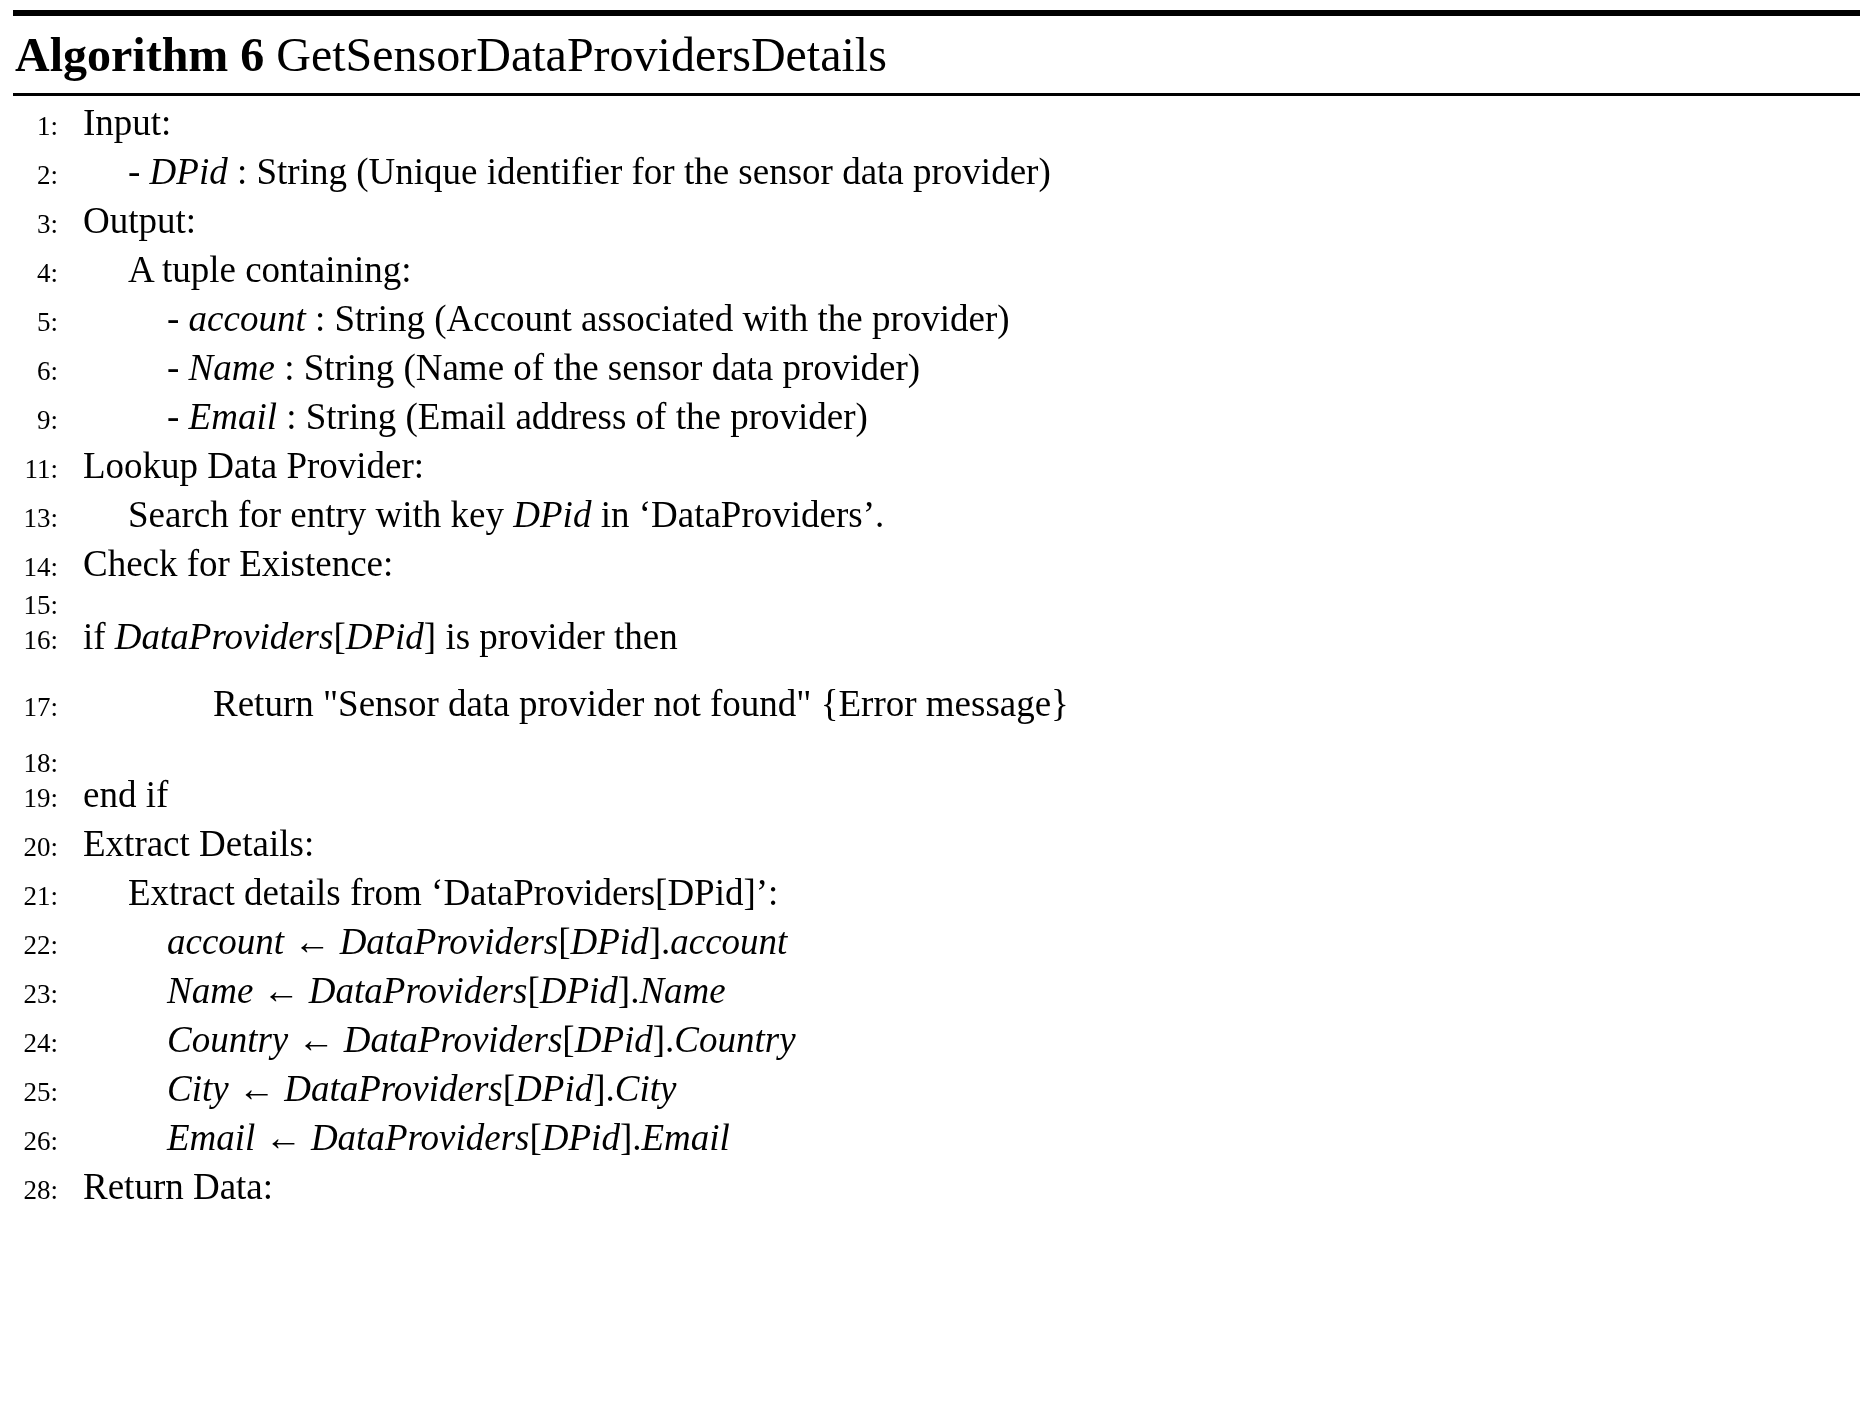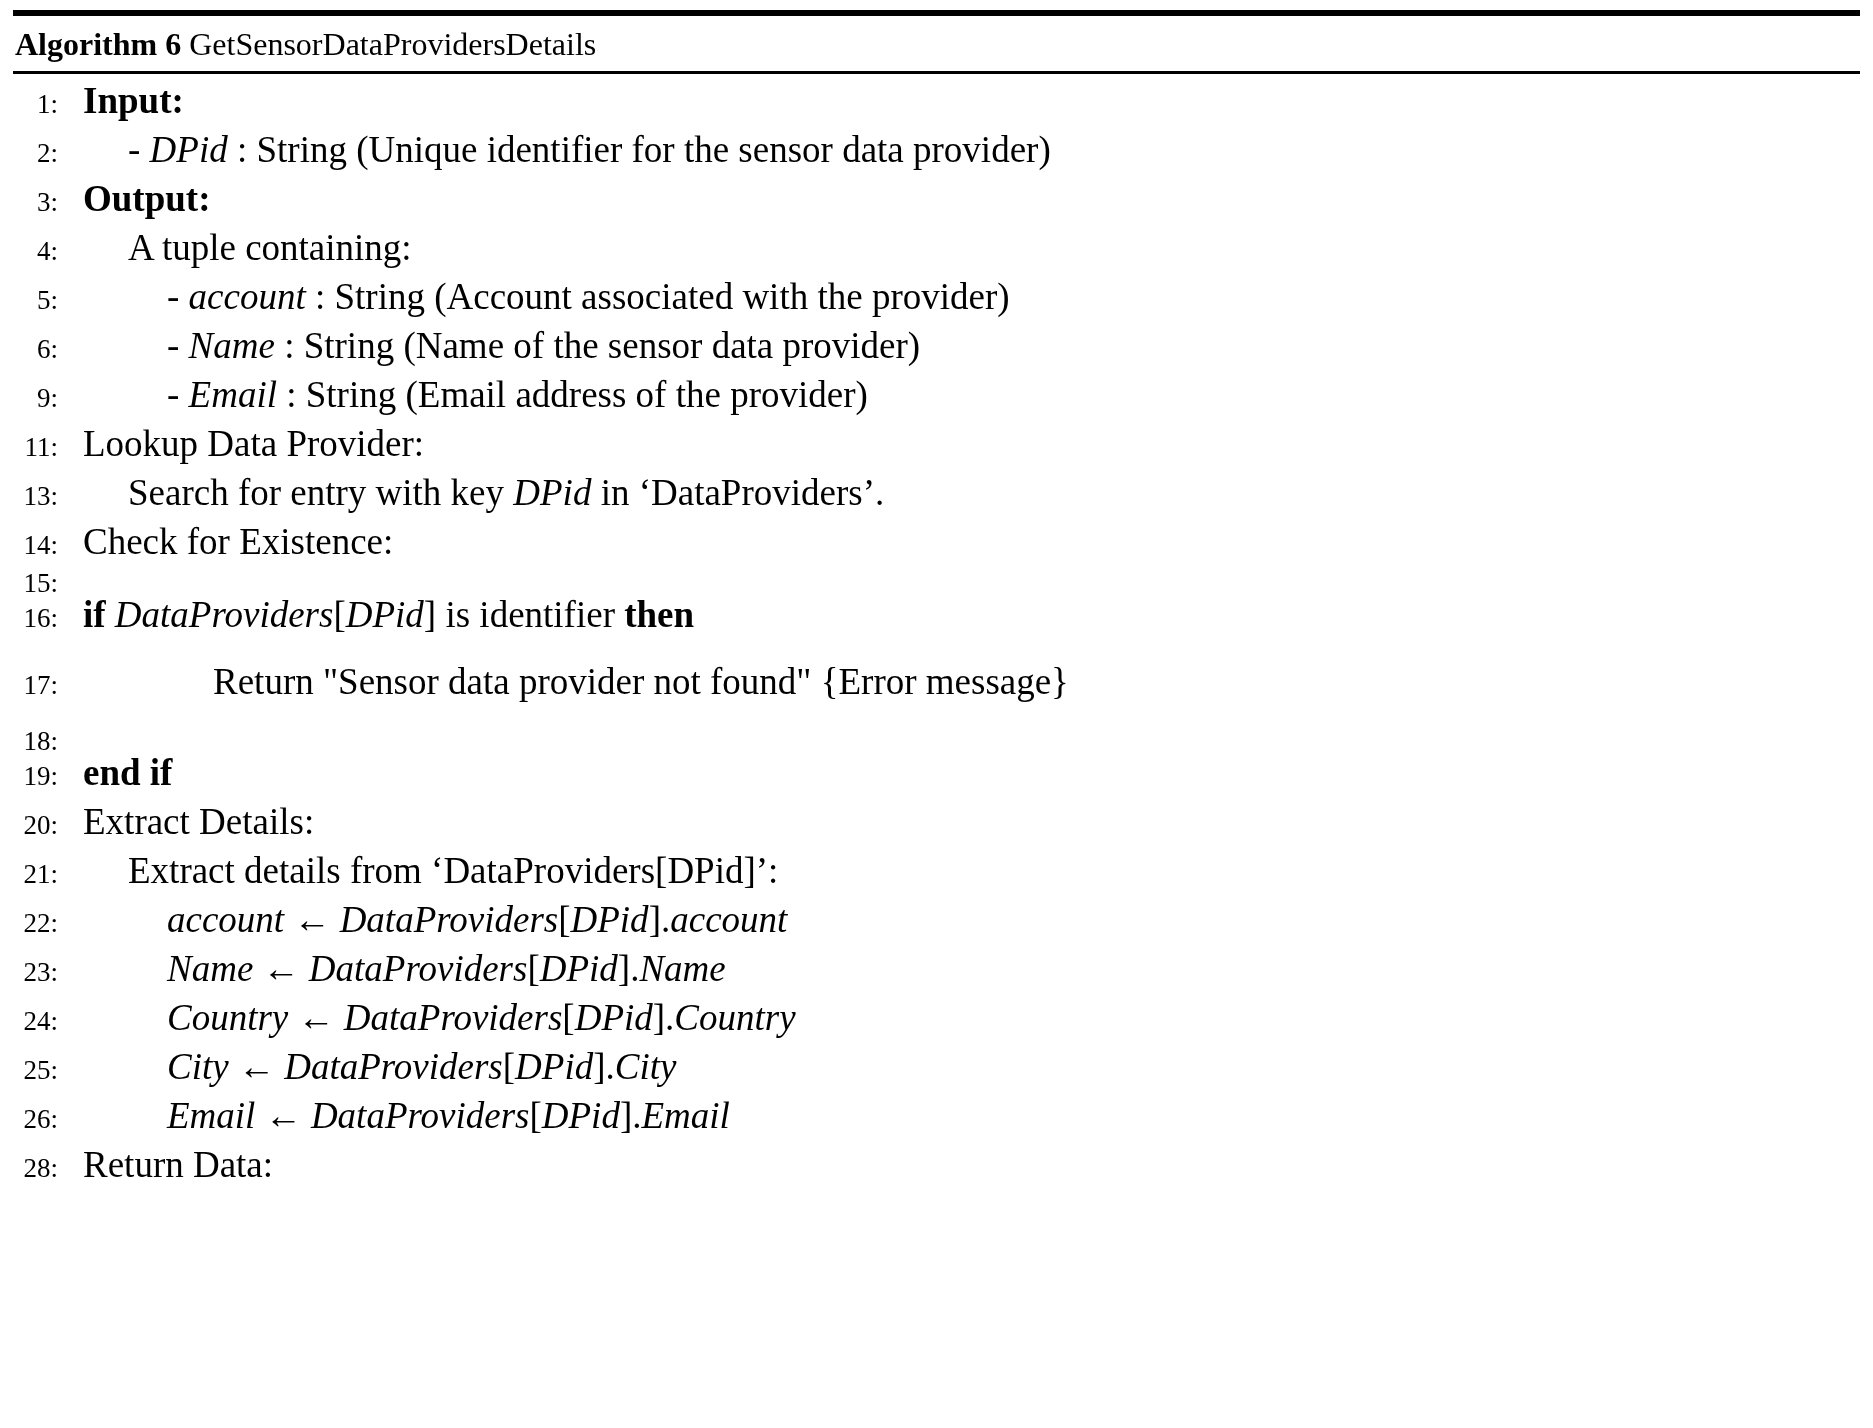--- a/index.html
+++ b/index.html
@@ -20,23 +20,23 @@
     margin: 0 13px;
   }
   .rule-thick.top { margin-top: 10px; }
   .rule-thin {
     height: 3px;
     background: #000;
     margin: 0 13px;
   }
 
   .algo-header {
-    margin: 0 13px;
+    margin: 11px 13px;
     padding: 4px 0 3px 2px;
-    font-size: 32px;
+    font-size: 48px;
     line-height: 48px;
     white-space: nowrap;
   }
   .algo-header .bold { font-weight: bold; }
 
   .algo-body {
     padding-top: 4px;
   }
 
   .line {
@@ -60,21 +60,21 @@
     font-size: 27px;
   }
   .content { display: inline-block; }
   .ind-0 { padding-left: 25px; }
   .ind-1 { padding-left: 70px; }
   .ind-2 { padding-left: 109px; }
   .ind-3 { padding-left: 155px; }
 
   .r { font-style: normal; font-weight: normal; }
   .i { font-style: italic; font-weight: normal; }
-  .b { font-style: normal; font-weight: bold; }
+  .b { font-style: normal; font-weight: normal; }
 </style>
 </head>
 <body>
 
 <div class="page">
   <div class="rule-thick top"></div>
   <div class="algo-header">
     <span class="bold">Algorithm 6</span><span>&nbsp;</span><span>GetSensorDataProvidersDetails</span>
   </div>
   <div class="rule-thin"></div>
@@ -83,21 +83,21 @@
       <div class="line"><span class="num">2:</span><span class="content ind-1"><span class="r">- </span><span class="i">DPid</span><span class="r"> : String (Unique identifier for the sensor data provider)</span></span></div>
       <div class="line"><span class="num">3:</span><span class="content ind-0"><span class="b">Output:</span></span></div>
       <div class="line"><span class="num">4:</span><span class="content ind-1"><span class="r">A tuple containing:</span></span></div>
       <div class="line"><span class="num">5:</span><span class="content ind-2"><span class="r">- </span><span class="i">account</span><span class="r"> : String (Account associated with the provider)</span></span></div>
       <div class="line"><span class="num">6:</span><span class="content ind-2"><span class="r">- </span><span class="i">Name</span><span class="r"> : String (Name of the sensor data provider)</span></span></div>
       <div class="line"><span class="num">9:</span><span class="content ind-2"><span class="r">- </span><span class="i">Email</span><span class="r"> : String (Email address of the provider)</span></span></div>
       <div class="line"><span class="num">11:</span><span class="content ind-0"><span class="r">Lookup Data Provider:</span></span></div>
       <div class="line"><span class="num">13:</span><span class="content ind-1"><span class="r">Search for entry with key </span><span class="i">DPid</span><span class="r"> in ‘DataProviders’.</span></span></div>
       <div class="line"><span class="num">14:</span><span class="content ind-0"><span class="r">Check for Existence:</span></span></div>
       <div class="line empty"><span class="num">15:</span></div>
-      <div class="line"><span class="num">16:</span><span class="content ind-0"><span class="b">if </span><span class="i">DataProviders</span><span class="r">[</span><span class="i">DPid</span><span class="r">] is identifier </span><span class="b">then</span></span></div>
+      <div class="line"><span class="num">16:</span><span class="content ind-0"><span class="b">if </span><span class="i">DataProviders</span><span class="r">[</span><span class="i">DPid</span><span class="r">] is provider </span><span class="b">then</span></span></div>
       <div class="line block"><span class="num">17:</span><span class="content ind-3"><span class="r">Return "Sensor data provider not found" {Error message}</span></span></div>
       <div class="line empty"><span class="num">18:</span></div>
       <div class="line"><span class="num">19:</span><span class="content ind-0"><span class="b">end if</span></span></div>
       <div class="line"><span class="num">20:</span><span class="content ind-0"><span class="r">Extract Details:</span></span></div>
       <div class="line"><span class="num">21:</span><span class="content ind-1"><span class="r">Extract details from ‘DataProviders[DPid]’:</span></span></div>
       <div class="line"><span class="num">22:</span><span class="content ind-2"><span class="i">account</span><span class="r"> ← </span><span class="i">DataProviders</span><span class="r">[</span><span class="i">DPid</span><span class="r">].</span><span class="i">account</span></span></div>
       <div class="line"><span class="num">23:</span><span class="content ind-2"><span class="i">Name</span><span class="r"> ← </span><span class="i">DataProviders</span><span class="r">[</span><span class="i">DPid</span><span class="r">].</span><span class="i">Name</span></span></div>
       <div class="line"><span class="num">24:</span><span class="content ind-2"><span class="i">Country</span><span class="r"> ← </span><span class="i">DataProviders</span><span class="r">[</span><span class="i">DPid</span><span class="r">].</span><span class="i">Country</span></span></div>
       <div class="line"><span class="num">25:</span><span class="content ind-2"><span class="i">City</span><span class="r"> ← </span><span class="i">DataProviders</span><span class="r">[</span><span class="i">DPid</span><span class="r">].</span><span class="i">City</span></span></div>
       <div class="line"><span class="num">26:</span><span class="content ind-2"><span class="i">Email</span><span class="r"> ← </span><span class="i">DataProviders</span><span class="r">[</span><span class="i">DPid</span><span class="r">].</span><span class="i">Email</span></span></div>

